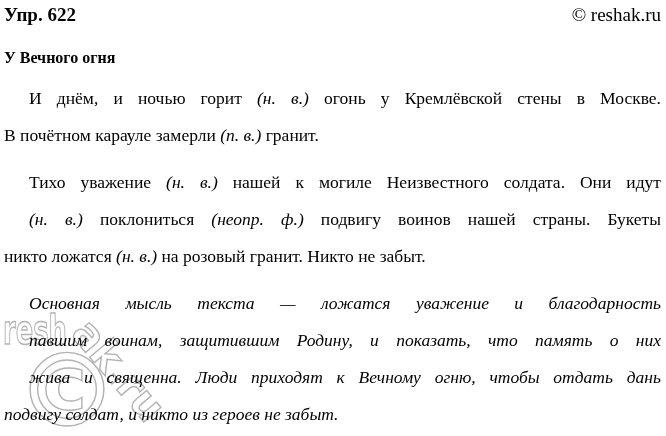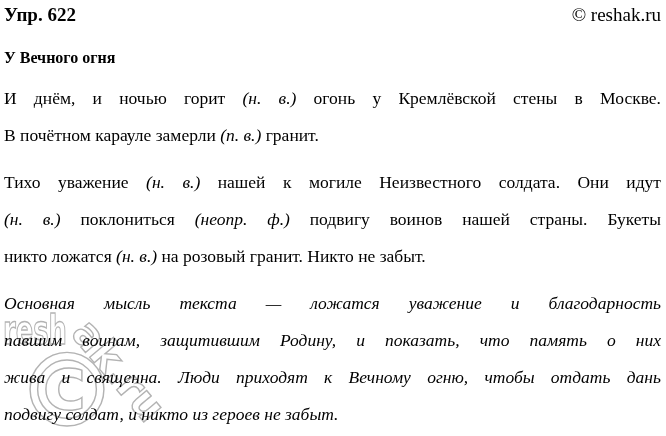--- a/index.html
+++ b/index.html
@@ -38,20 +38,21 @@
   .para { margin: 10px 0 0 0; font-size: 17.5px; }
   .para .line {
     display: block;
     line-height: 37px;
     white-space: normal;
   }
   .line.j {
     text-align: justify;
     -moz-text-align-last: justify;
     text-align-last: justify;
+    margin-left: 25px;
   }
   .line.l { text-align: left; }
   .it { font-style: italic; text-align: right; }
   .para.italic .line { font-style: italic; }
 </style>
 </head>
 <body>
 
 <svg class="watermark" width="230" height="130" viewBox="0 0 230 130" aria-hidden="true">
   <g fill="#ffffff" stroke-width="1.4" font-family="DejaVu Sans, sans-serif" font-weight="bold" stroke="#b3b3b3">

